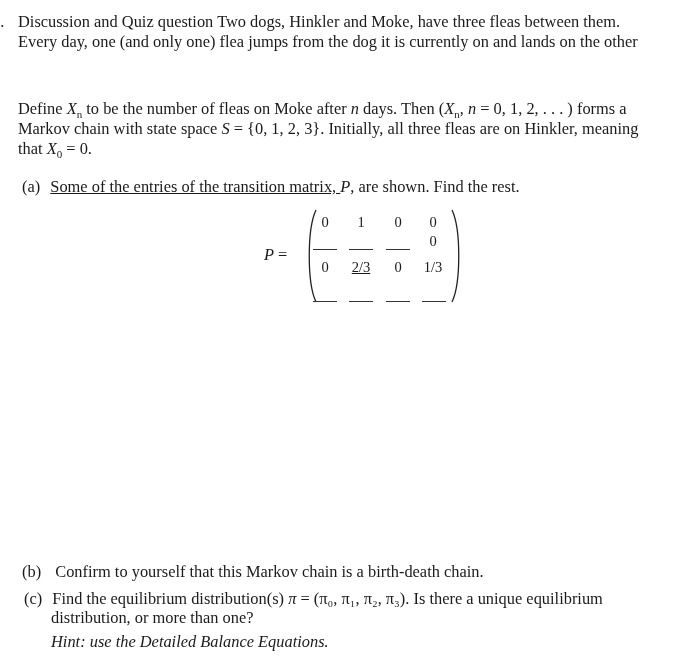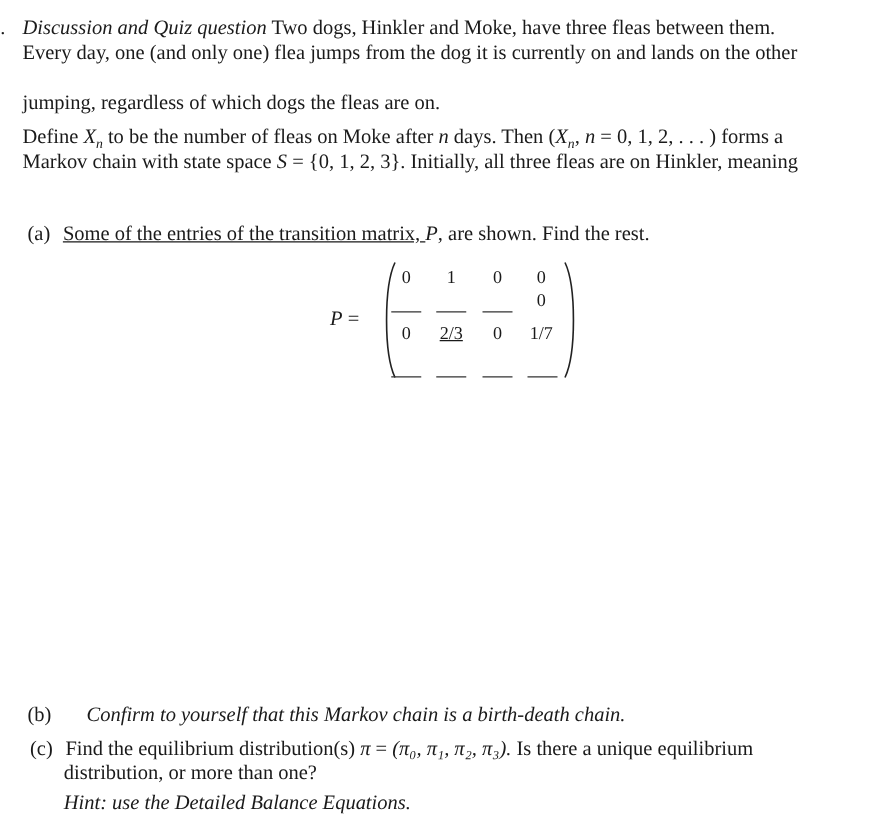--- a/index.html
+++ b/index.html
@@ -22,21 +22,21 @@
       width: 700px;
       height: 657px;
       font-family: "Liberation Serif", "DejaVu Serif", serif;
       font-size: 16.4px;
       line-height: 19.5px;
     }
     .line {
       position: absolute;
       white-space: nowrap;
     }
-    i, .it { font-style: italic; }
+    i, .it { }
     .num {
       position: absolute;
       left: -8px;
       top: 12px;
     }
     .matrix {
       position: absolute;
       left: 262px;
       top: 205px;
       width: 210px;
@@ -74,27 +74,29 @@
 
 <div class="page">
 
   <span class="num">1.</span>
 
   <div class="line" style="left:18px; top:12px;">
     <span class="it">Discussion and Quiz question</span>
     <span>Two dogs, Hinkler and Moke, have three fleas between them.</span>
   </div>
   <div class="line" style="left:18px; top:32px;">Every day, one (and only one) flea jumps from the dog it is currently on and lands on the other</div>
-  <div class="line" style="left:18px; top:72px;">jumping, regardless of which dogs the fleas are on.</div>
 
   <div class="line" style="left:18px; top:99px;text-align:center;">
     <span>Define </span><i>X</i><sub class="it" style="font-size:11px;">n</sub><span> to be the number of fleas on Moke after </span><i>n</i><span> days.  Then (</span><i>X</i><sub class="it" style="font-size:11px;">n</sub><span>, </span><i>n</i><span> = 0, 1, 2, . . . ) forms a</span>
   </div>
   <div class="line" style="left:18px; top:119px;">
     <span>Markov chain with state space </span><i>S</i><span> = {0, 1, 2, 3}.  Initially, all three fleas are on Hinkler, meaning</span>
+  </div>
+  <div class="line" style="left:18px; top:139px;">
+    <span>that </span><i>X</i><sub style="font-size:11px;">0</sub><span> = 0.</span>
   </div>
 
   <div class="line" style="left:22px; top:177px;">
     <span>(a)</span>
     <span style="margin-left:6px;text-decoration:underline;">Some of the entries of the transition matrix, </span><i>P</i><span>, are shown.  Find the rest.</span>
   </div>
 
   <div class="matrix">
     <span class="plabel"><i>P</i> =</span>
     <div class="paren" style="left:42px;">
@@ -114,31 +116,31 @@
     <span class="cell" style="left:151px; top:8px;">0</span>
 
     <span class="blank" style="left:51px; top:44px;"></span>
     <span class="blank" style="left:87px; top:44px;"></span>
     <span class="blank" style="left:124px; top:44px;"></span>
     <span class="cell" style="left:151px; top:27px;">0</span>
 
     <span class="cell" style="left:43px; top:53px;">0</span>
     <span class="cell" style="left:79px; top:53px;text-decoration:underline;">2/3</span>
     <span class="cell" style="left:116px; top:53px;">0</span>
-    <span class="cell" style="left:151px; top:53px;">1/7</span>
+    <span class="cell" style="left:151px; top:53px;">1/3</span>
 
     <span class="blank" style="left:51px; top:96px;"></span>
     <span class="blank" style="left:87px; top:96px;"></span>
     <span class="blank" style="left:124px; top:96px;"></span>
     <span class="blank" style="left:160px; top:96px;"></span>
   </div>
 
   <div class="line" style="left:22px; top:562px;">
     <span>(b)</span>
-    <span style="margin-left:24px;font-style:italic;">Confirm to yourself that this Markov chain is a birth-death chain.</span>
+    <span style="margin-left:10px;">Confirm to yourself that this Markov chain is a birth-death chain.</span>
   </div>
 
   <div class="line" style="left:24px; top:589px;text-align:right;">
     <span>(c)</span>
     <span style="margin-left:6px;">Find the equilibrium distribution(s) </span><i>π</i><span> = </span><span class="it">(π₀, π₁, π₂, π₃).</span><span>  Is there a unique equilibrium</span>
   </div>
   <div class="line" style="left:51px; top:608px;">distribution, or more than one?</div>
   <div class="line hint" style="left:51px; top:632px;">Hint: use the Detailed Balance Equations.</div>
 
 </div>

